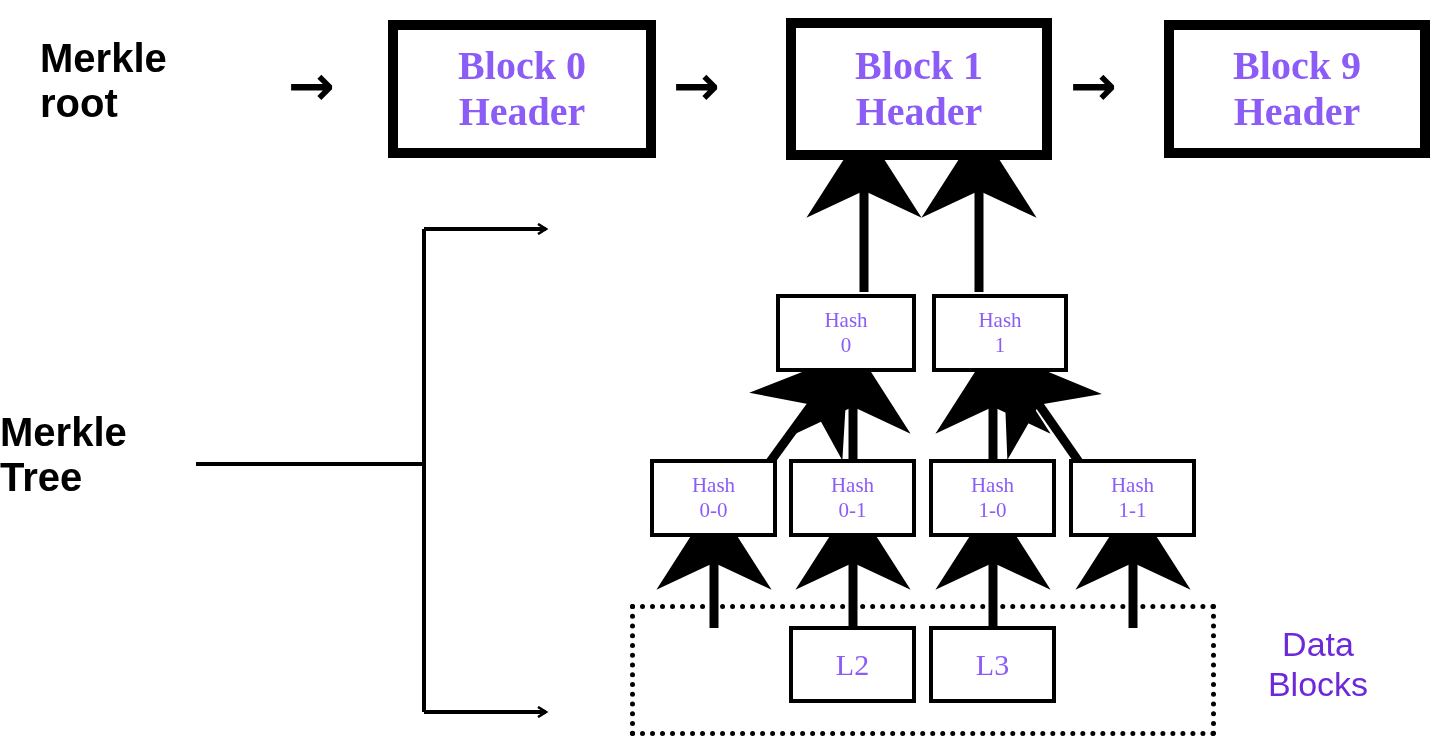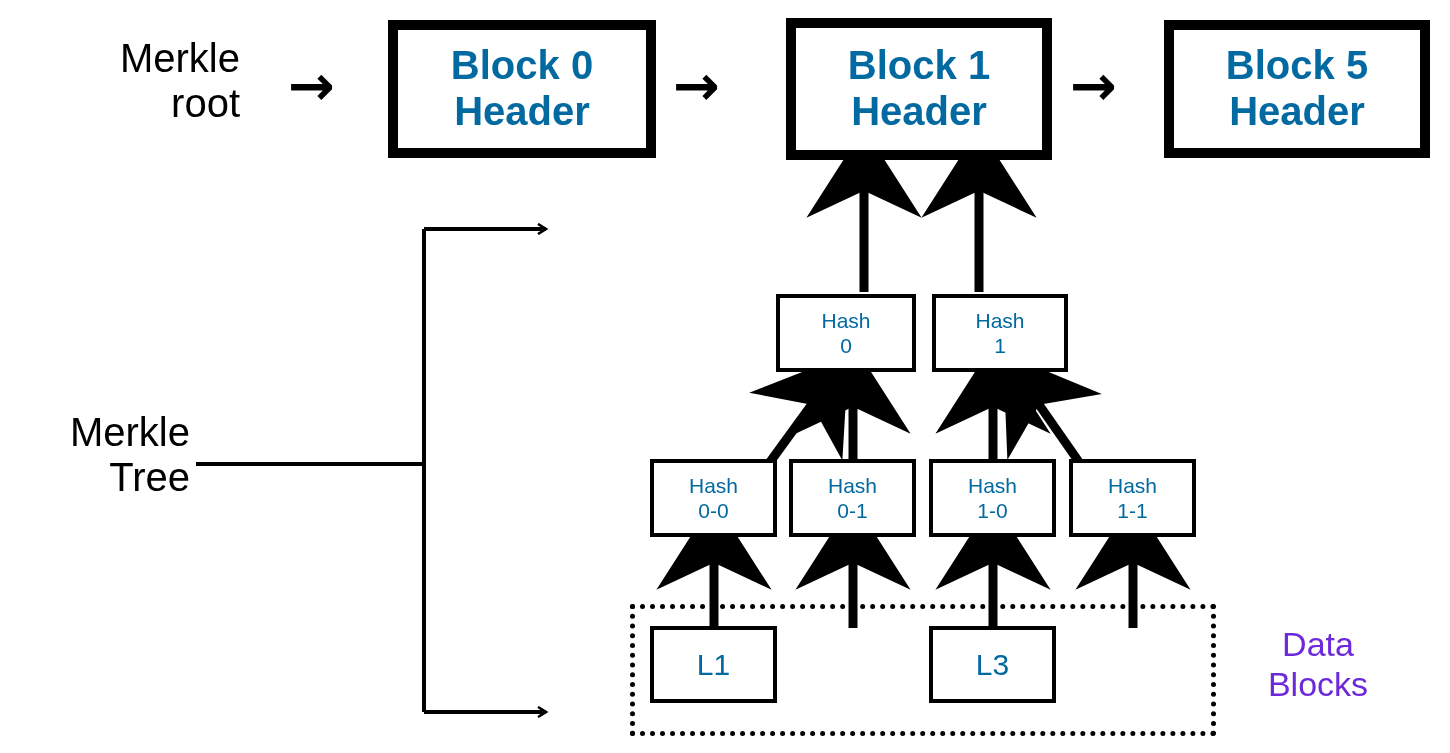--- a/index.html
+++ b/index.html
@@ -13,22 +13,22 @@
     height: 753px;
     background: #ffffff;
     font-family: "Liberation Sans", sans-serif;
     color: #000000;
     overflow: hidden;
   }
 
   
   .label-bold {
     position: absolute;
-    font-weight: normal;
-    text-align: right;
+    font-weight: bold;
+    text-align: left;
     line-height: 1.12;
     white-space: pre-line;
     color: #000;
   }
   .label-plain {
     position: absolute;
     font-weight: normal;
     text-align: center;
     line-height: 1.18;
     white-space: pre-line;
@@ -38,21 +38,22 @@
   
   .box {
     position: absolute;
     box-sizing: border-box;
     background: #ffffff;
     display: flex;
     align-items: center;
     justify-content: center;
     text-align: center;
     white-space: pre-line;
-    color: #0369a1;
+    color: #8b5cf6;
+    font-family: Liberation Serif, serif;
   }
   .box-header {
     border: 10px solid #000;
     font-weight: bold;
     font-size: 40px;
     line-height: 1.14;
   }
   .box-hash {
     border: 4px solid #000;
     font-weight: normal;
@@ -150,21 +151,21 @@
   <div class="box box-header" style="left:388px; top:20px; width:268px; height:138px;">Block 0
 Header</div>
 
   <div class="chain-arrow" style="left:673px; top:58px;">→</div>
 
   <div class="box box-header" style="left:786px; top:18px; width:266px; height:142px;">Block 1
 Header</div>
 
   <div class="chain-arrow" style="left:1070px; top:58px;">→</div>
 
-  <div class="box box-header" style="left:1164px; top:20px; width:266px; height:138px;">Block 5
+  <div class="box box-header" style="left:1164px; top:20px; width:266px; height:138px;">Block 9
 Header</div>
 
   <div class="label-bold" style="left:0px; top:410px; width:190px; font-size:40px;">Merkle
 Tree</div>
 
   <div class="box box-hash" style="left:776px; top:294px; width:140px; height:78px;">Hash
 0</div>
 
   <div class="box box-hash" style="left:932px; top:294px; width:136px; height:78px;">Hash
 1</div>
@@ -176,22 +177,22 @@
 0-1</div>
 
   <div class="box box-hash" style="left:929px; top:459px; width:127px; height:78px;">Hash
 1-0</div>
 
   <div class="box box-hash" style="left:1069px; top:459px; width:127px; height:78px;">Hash
 1-1</div>
 
   <div class="dotted-group" style="left:630px; top:604px; width:586px; height:132px;"></div>
 
-  <div class="box box-leaf" style="left:650px; top:626px; width:127px; height:77px;">L1</div>
 
+  <div class="box box-leaf" style="left:789px; top:626px; width:127px; height:77px;">L2</div>
 
   <div class="box box-leaf" style="left:929px; top:626px; width:127px; height:77px;">L3</div>
 
 
   <div class="label-plain" style="left:1238px; top:624px; width:160px; font-size:34px;">Data
 Blocks</div>
 
 </div>
 
 </body></html>

